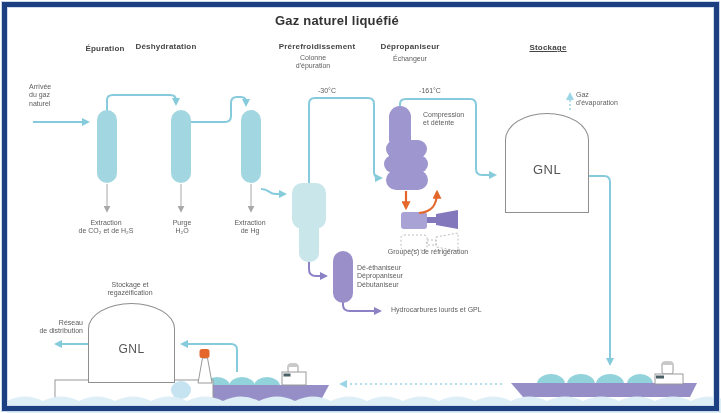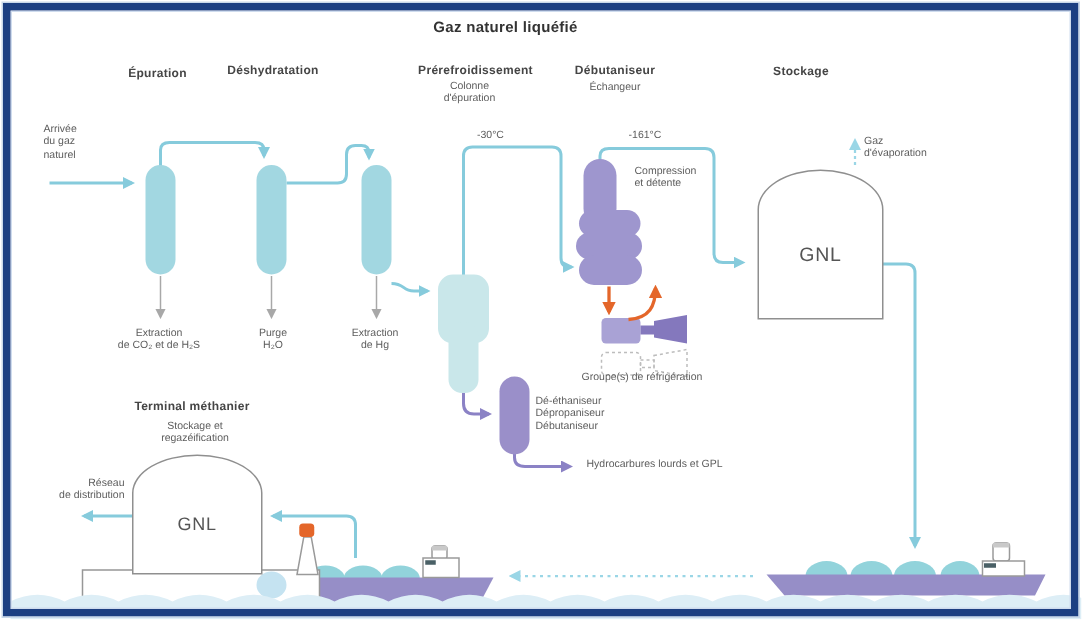--- a/index.html
+++ b/index.html
@@ -5,21 +5,21 @@
   html,body{margin:0;padding:0;background:#ffffff;}
   #stage{position:relative;width:721px;height:413px;background:#ffffff;overflow:hidden;
          font-family:"Liberation Sans",sans-serif;}
   #frame{position:absolute;left:2px;top:2px;right:2px;bottom:2px;
          border:5px solid #1c3f82;outline:1px solid #c9d8ea;
          box-shadow:inset 0 0 0 1px #cfdcee;pointer-events:none;z-index:30;}
   svg.layer{position:absolute;left:0;top:0;z-index:5;}
   .lbl{position:absolute;font-size:7px;line-height:1.18;color:#5d5d5d;
        white-space:pre-line;z-index:20;}
   .hd{font-size:8px;font-weight:bold;color:#454545;letter-spacing:.2px;}
-  .ttl{font-size:10px;font-weight:bold;color:#333333;letter-spacing:.2px;}
+  .ttl{font-size:13px;font-weight:bold;color:#333333;letter-spacing:.2px;}
   .ctr{text-align:center;}
   .rgt{text-align:right;}
   .tank{position:absolute;background:#ffffff;border:1px solid #8f8f8f;
         display:flex;align-items:center;justify-content:center;z-index:10;}
   .tank .gnl{font-size:13px;color:#555555;letter-spacing:.5px;margin-top:12px;}
   #tank-storage{left:505px;top:113px;width:82px;height:98px;
         border-radius:44px 44px 0 0 / 28px 28px 0 0;}
   #tank-terminal{left:88px;top:303px;width:85px;height:78px;
         border-radius:44px 44px 0 0 / 26px 26px 0 0;}
   #tank-terminal .gnl{font-size:12px;}
@@ -155,27 +155,27 @@
   <div class="tank" id="tank-storage">
     <span class="gnl">GNL</span>
   </div>
   <div class="tank" id="tank-terminal">
     <span class="gnl">GNL</span>
   </div>
 
   <div class="lbl ttl ctr" style="left:237px;top:13px;width:200px;">Gaz naturel liquéfié</div>
 
   <div class="lbl hd ctr" style="left:63px;top:44px;width:84px;">Épuration</div>
-  <div class="lbl hd ctr" style="left:132px;top:42px;width:100px;">Déshydratation</div>
+  <div class="lbl hd ctr" style="left:116px;top:42px;width:100px;">Déshydratation</div>
   <div class="lbl hd ctr" style="left:262px;top:42px;width:110px;">Prérefroidissement</div>
   <div class="lbl ctr" style="left:283px;top:54px;width:60px;">Colonne
 d'épuration</div>
-  <div class="lbl hd ctr" style="left:370px;top:42px;width:80px;">Débutaniseur</div>
+  <div class="lbl hd ctr" style="left:370px;top:42px;width:80px;">Dépropaniseur</div>
   <div class="lbl ctr" style="left:380px;top:55px;width:60px;">Échangeur</div>
-  <div class="lbl hd ctr" style="left:494px;top:43px;width:80px;">Stockage</div>
+  <div class="lbl hd ctr" style="left:508px;top:43px;width:80px;text-decoration:underline;">Stockage</div>
 
   <div class="lbl" style="left:29px;top:83px;width:46px;">Arrivée
 du gaz
 naturel</div>
 
   <div class="lbl ctr" style="left:56px;top:219px;width:100px;">Extraction
 de CO₂ et de H₂S</div>
   <div class="lbl ctr" style="left:152px;top:219px;width:60px;">Purge
 H₂O</div>
   <div class="lbl ctr" style="left:220px;top:219px;width:60px;">Extraction
@@ -189,20 +189,19 @@
   <div class="lbl ctr" style="left:368px;top:248px;width:120px;">Groupe(s) de réfrigération</div>
 
   <div class="lbl" style="left:357px;top:264px;width:70px;">Dé-éthaniseur
 Dépropaniseur
 Débutaniseur</div>
   <div class="lbl" style="left:391px;top:306px;width:130px;">Hydrocarbures lourds et GPL</div>
 
   <div class="lbl" style="left:576px;top:91px;width:52px;">Gaz
 d'évaporation</div>
 
-  <div class="lbl hd ctr" style="left:58px;top:266px;width:140px;">Terminal méthanier</div>
   <div class="lbl ctr" style="left:90px;top:281px;width:80px;">Stockage et
 regazéification</div>
   <div class="lbl rgt" style="left:13px;top:319px;width:70px;">Réseau
 de distribution</div>
 
   <div id="frame"></div>
 </div>
 
 </body></html>

